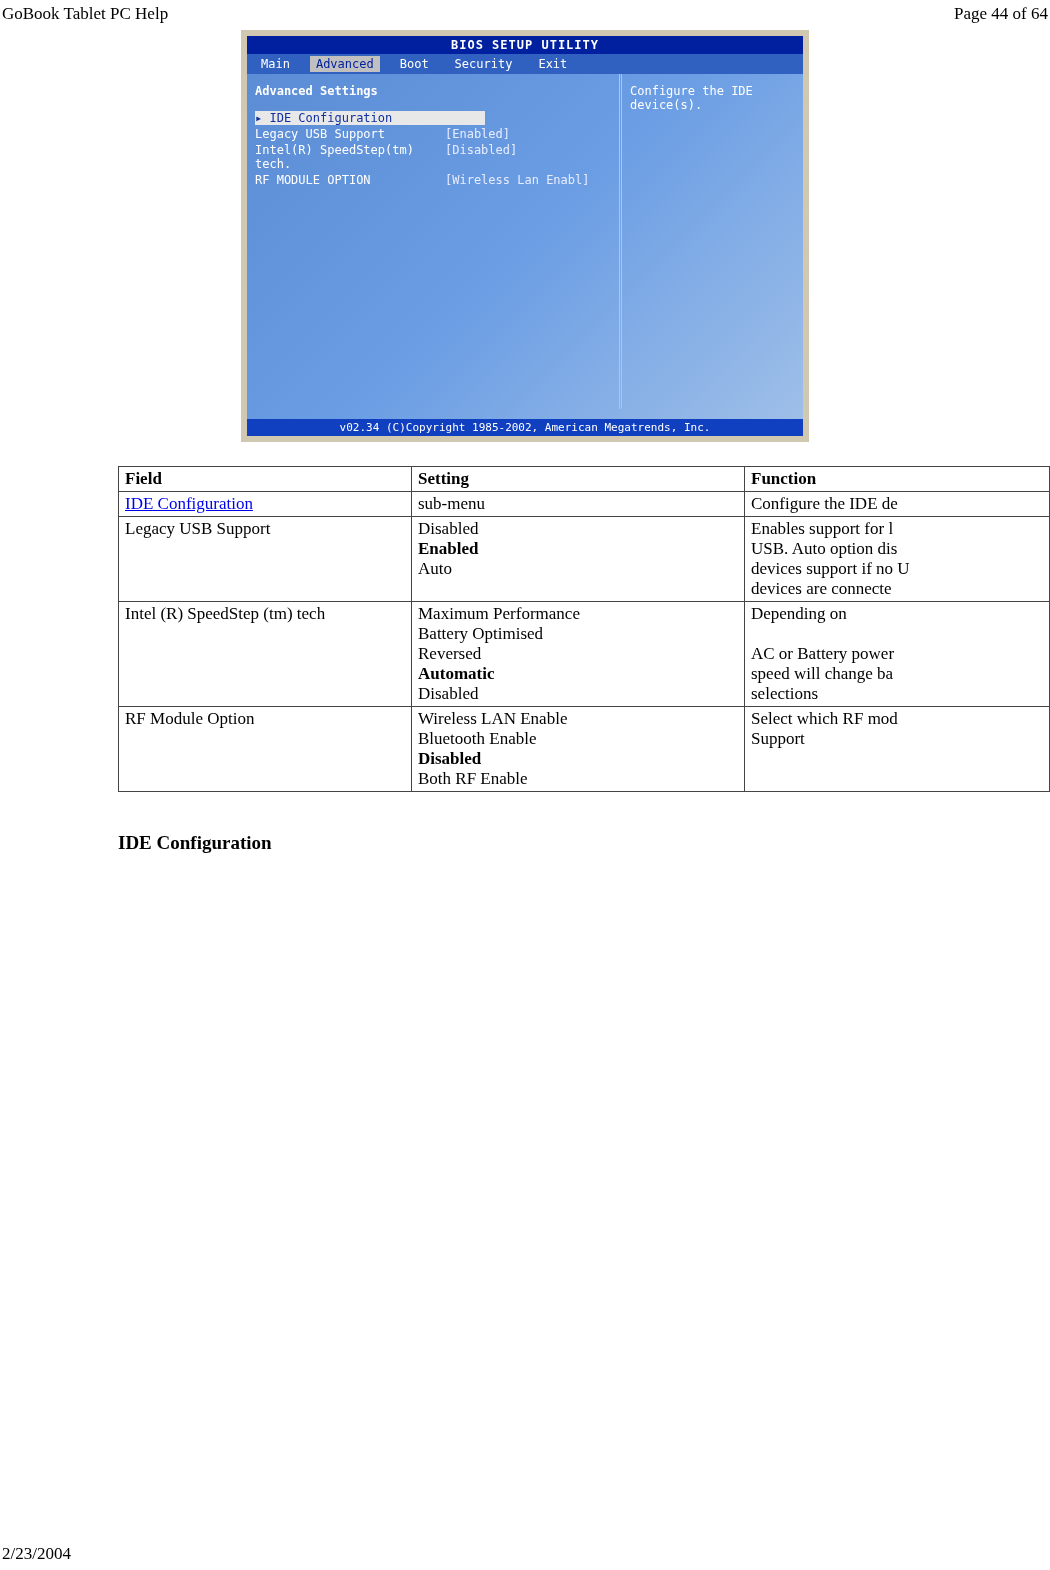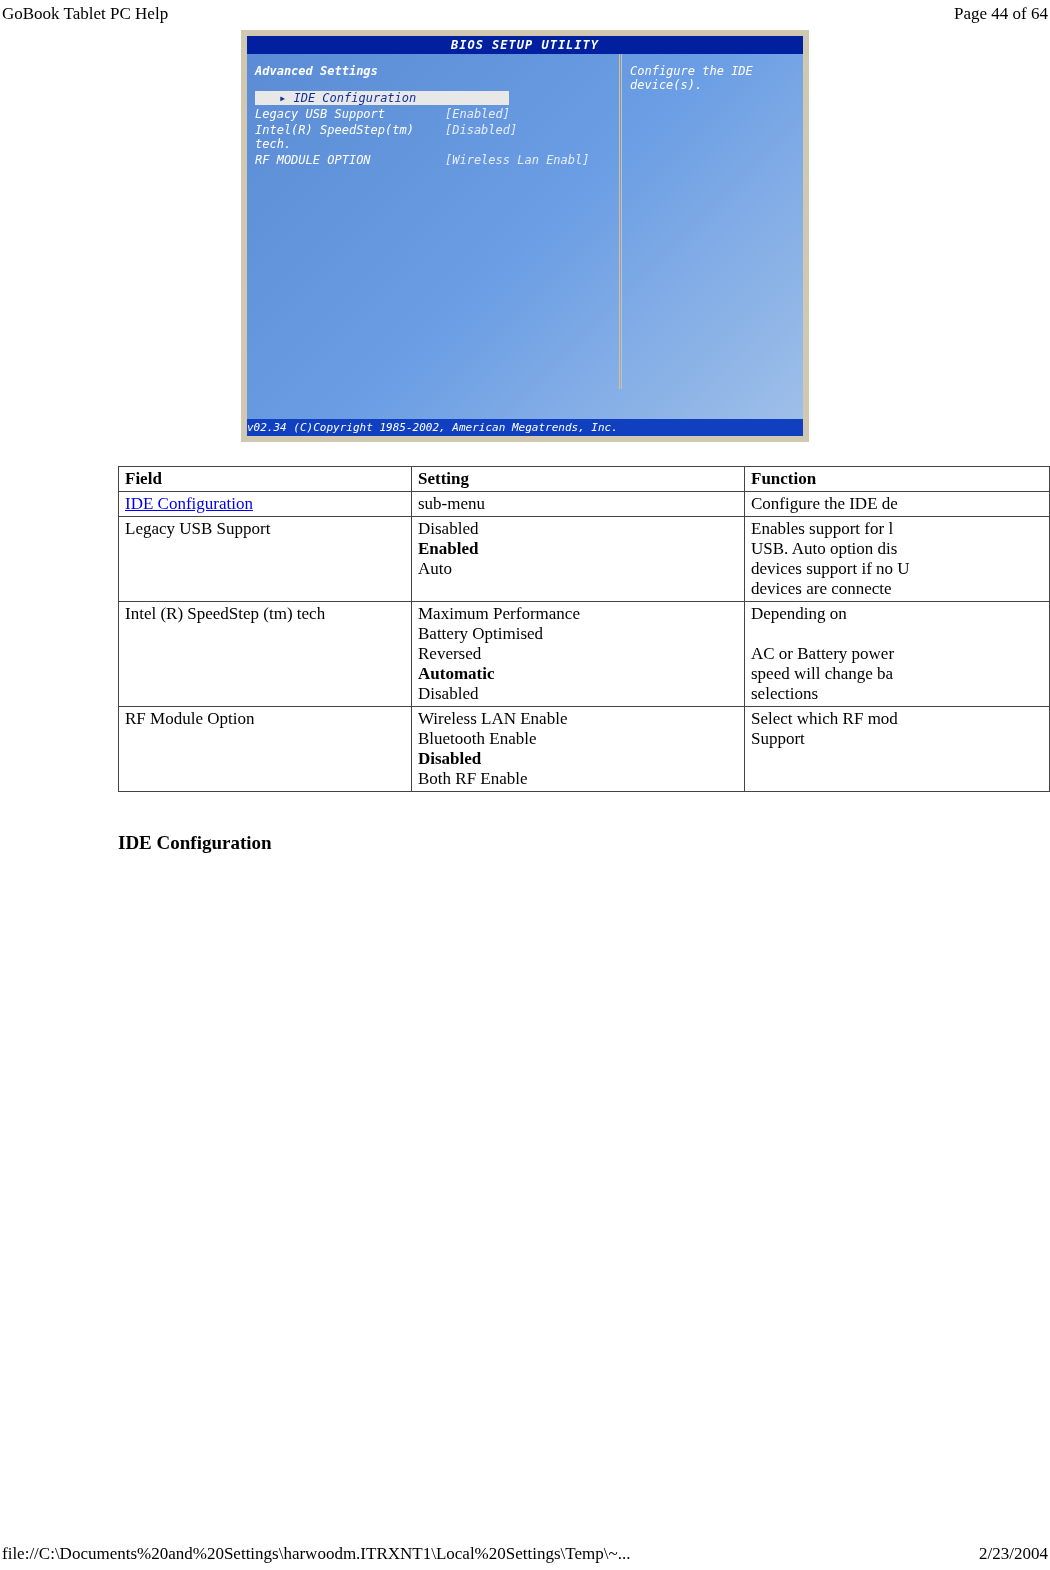--- a/index.html
+++ b/index.html
@@ -26,21 +26,20 @@
     .bios {
       width: 556px;
       height: 400px;
       background: linear-gradient(135deg, #5a8bd4 0%, #6a9de4 50%, #a0c0e8 100%);
       border: 6px solid #d0c8b0;
       position: relative;
       font-family: monospace;
       font-size: 12px;
       color: #fff;
       overflow: hidden;
-      font-style: italic;
     }
     .bios-title {
       background: #0020a0;
       color: #fff;
       text-align: center;
       font-weight: bold;
       padding: 2px 0;
       letter-spacing: 1px;
     }
     .bios-tabs {
@@ -76,28 +75,29 @@
       font-weight: bold;
       margin-bottom: 13px;
       color: #fff;
     }
     .bios-row {
       display: flex;
       margin-bottom: 2px;
     }
     .bios-row-label { width: 190px; }
     .bios-row-val { color: #e8ecff; }
-    .bios-row.sel { background: #e8e8e8; color: #1030a0; display: inline-flex; padding-right: 40px; padding-left: 24px; }
+    .bios-row.sel { background: #e8e8e8; color: #1030a0; display: inline-flex; padding-right: 40px; }
     .bios-footer {
       position: absolute;
       bottom: 0;
       left: 0;
       right: 0;
       background: #1040c0;
       color: #fff;
+      text-align: center;
       padding: 2px 0;
       font-size: 11px;
     }
     .content {
       margin: 24px 0 0 118px;
       width: 932px;
     }
     table {
       border-collapse: collapse;
       width: 100%;
@@ -133,20 +133,27 @@
 <body>
 
 <div class="header">
   <span>GoBook Tablet PC Help</span>
   <span>Page 44 of 64</span>
 </div>
 
 <div class="bios-wrap">
   <div class="bios">
     <div class="bios-title">BIOS SETUP UTILITY</div>
+    <div class="bios-tabs">
+      <span class="bios-tab">Main</span>
+      <span class="bios-tab sel">Advanced</span>
+      <span class="bios-tab">Boot</span>
+      <span class="bios-tab">Security</span>
+      <span class="bios-tab">Exit</span>
+    </div>
     <div class="bios-body">
       <div class="bios-left">
         <div class="bios-heading">Advanced Settings</div>
         <div class="bios-row sel">
           <span class="bios-row-label">▸ <span>IDE Configuration</span></span>
         </div>
         <div class="bios-row">
           <span class="bios-row-label">Legacy USB Support</span>
           <span class="bios-row-val">[Enabled]</span>
         </div>
@@ -231,15 +238,14 @@
             <div>Support</div>
           </td>
         </tr>
       </tbody>
   </table>
 
   <div class="sub-heading">IDE Configuration</div>
 </div>
 
 <div class="footer">
-  <span>file://C:\Documents%20and%20Settings\harwoodm.ITRXNT1\Local%20Settings\Temp\~...</span>
   <span>2/23/2004</span>
 </div>
 
 </body></html>

